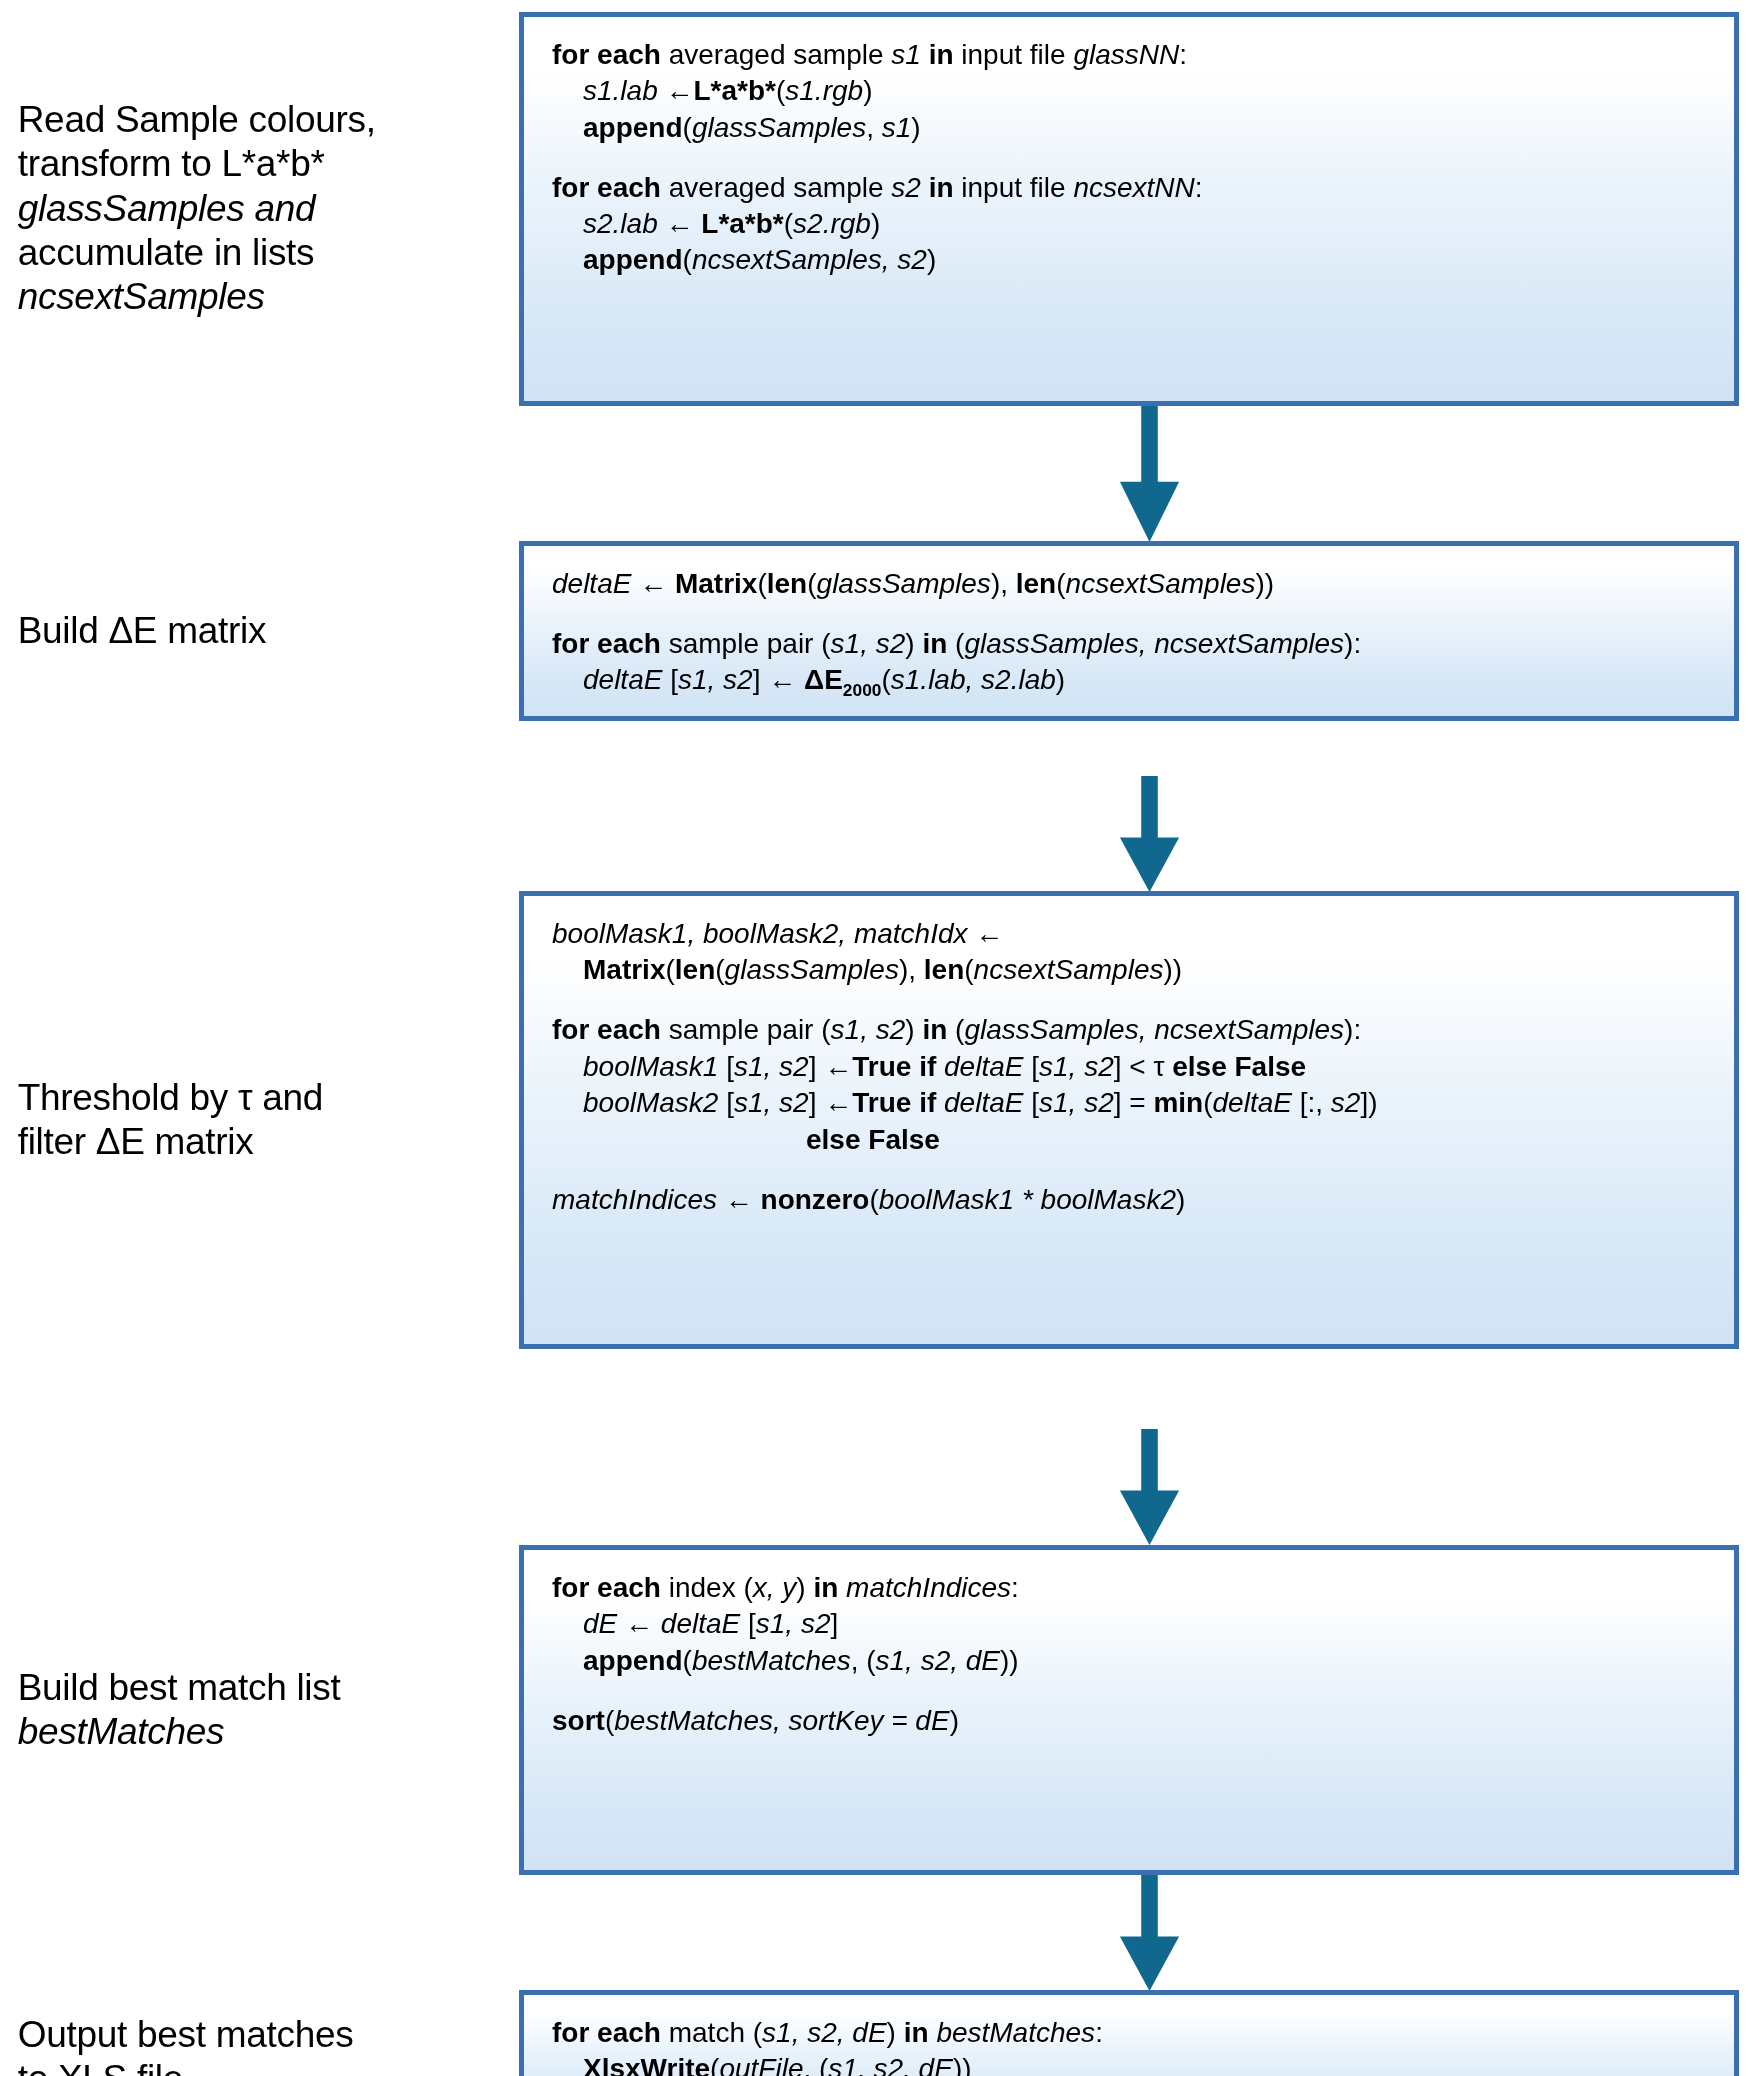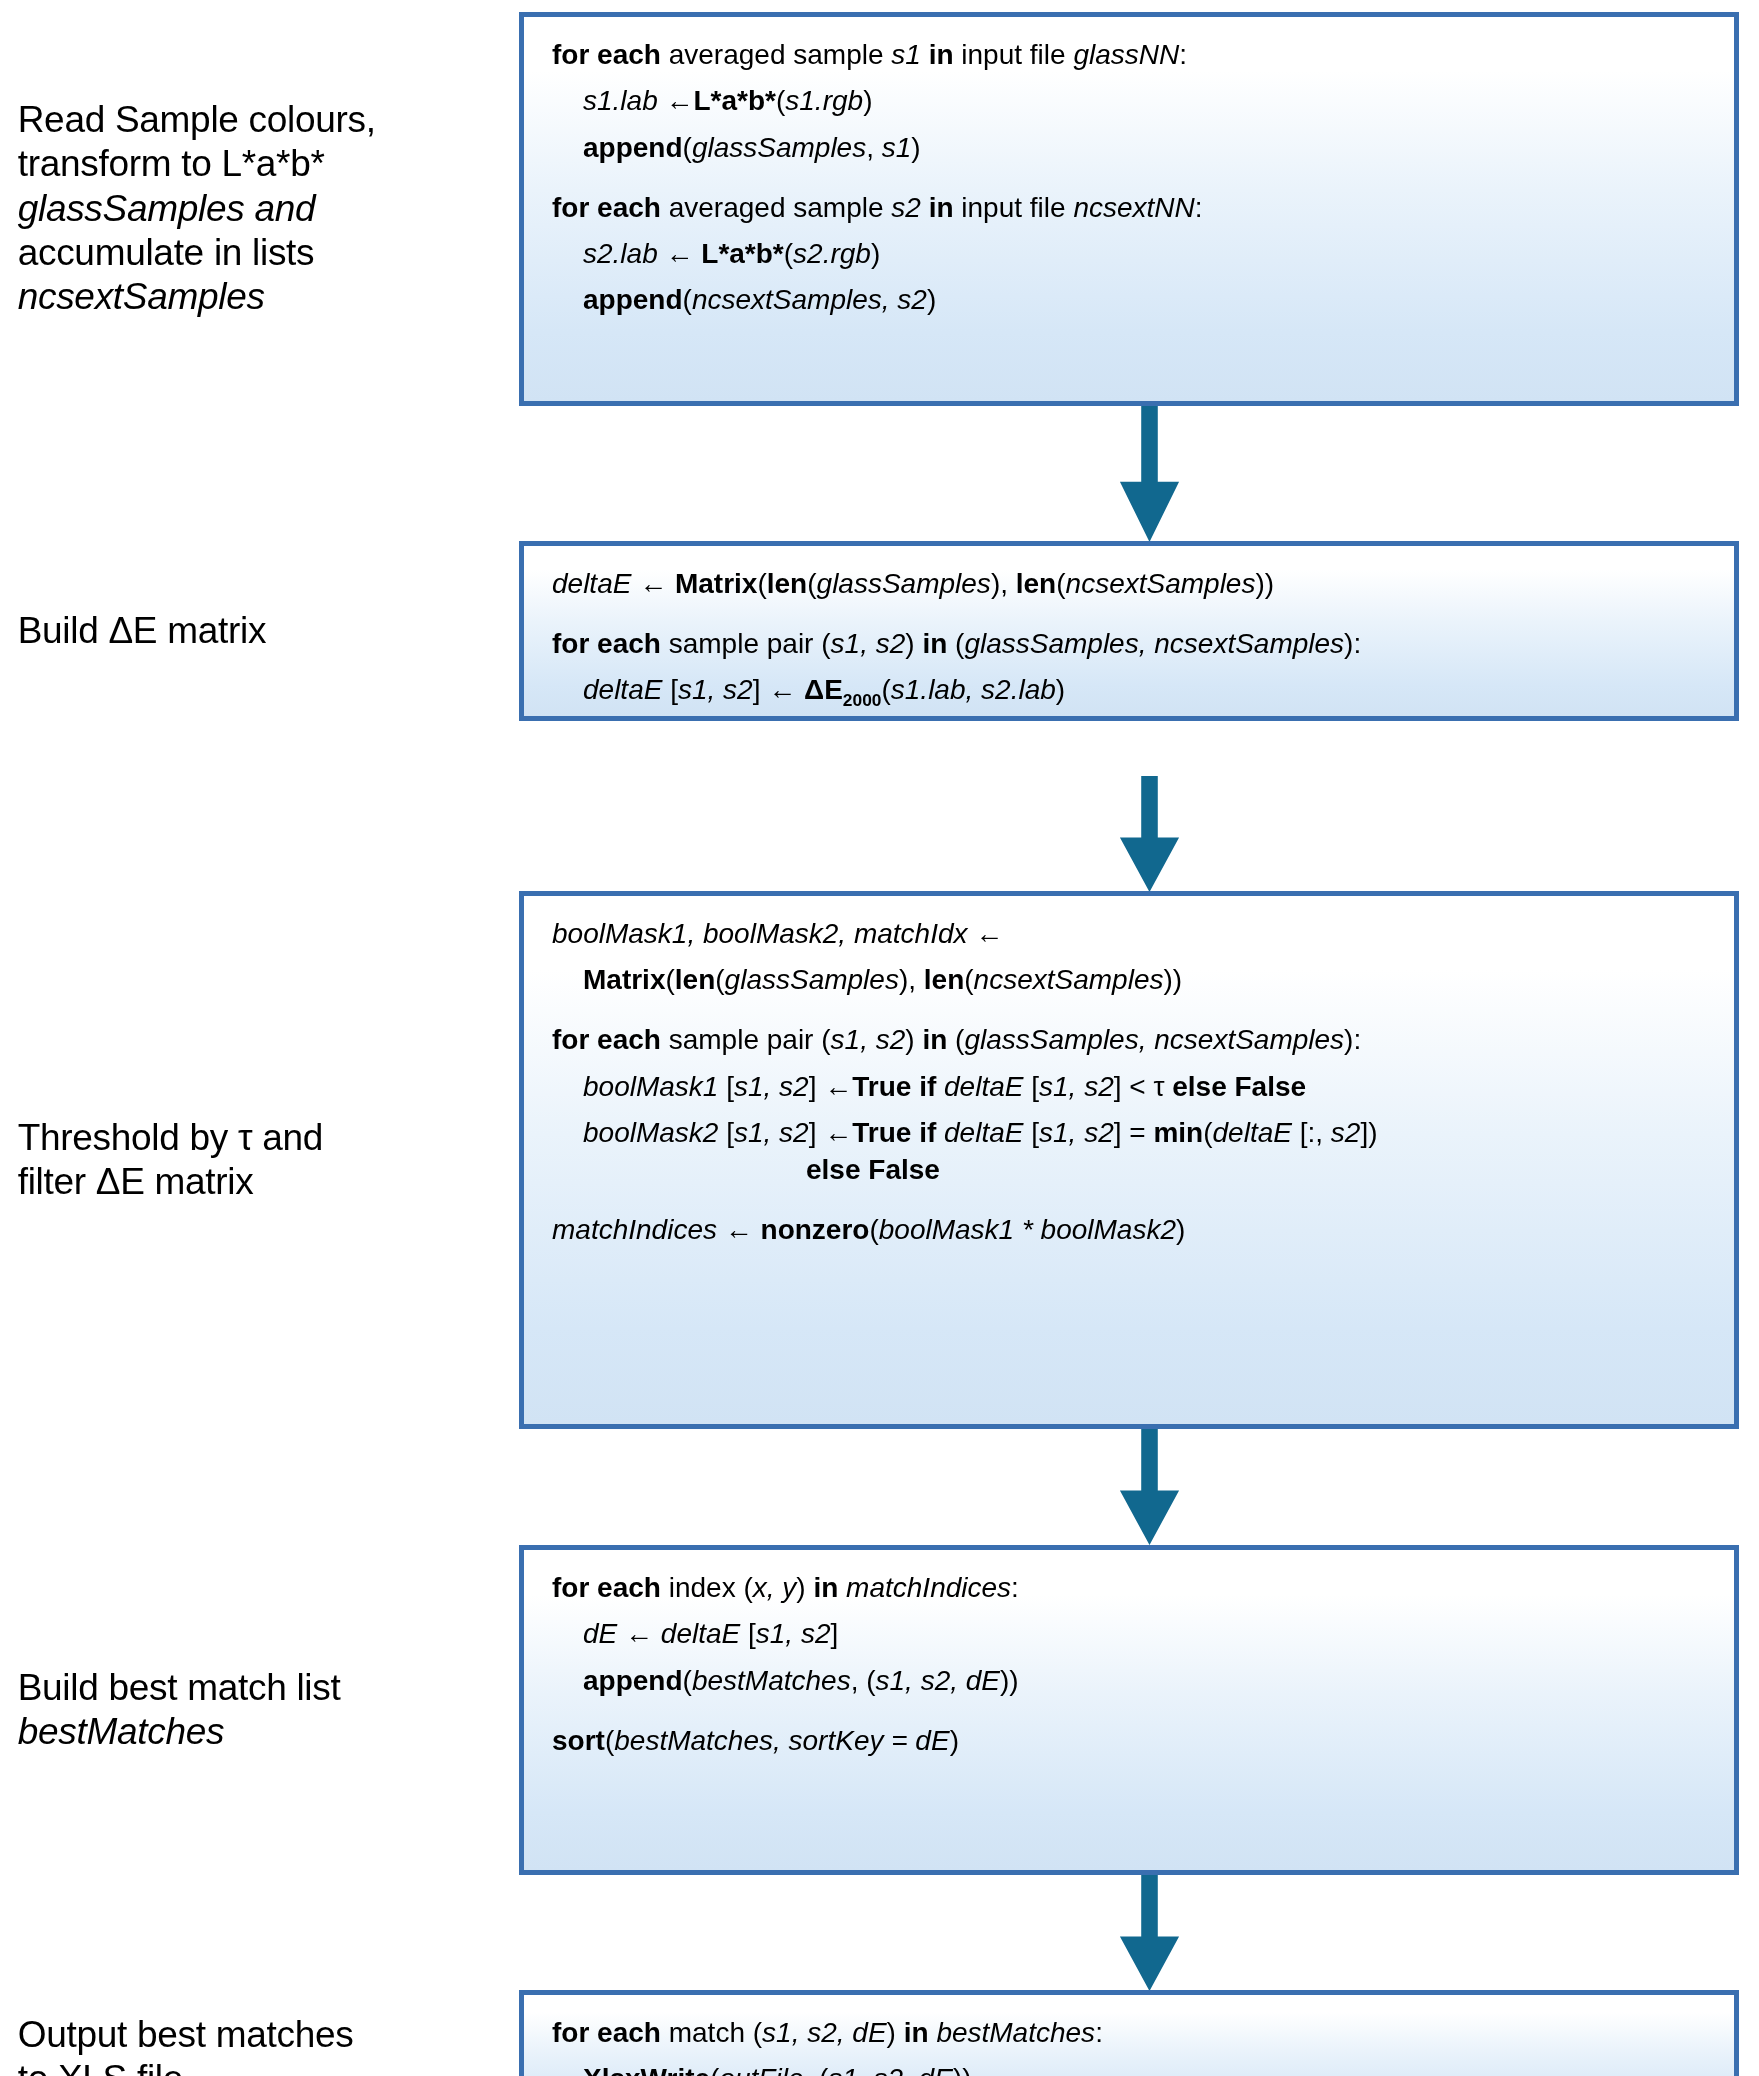--- a/index.html
+++ b/index.html
@@ -67,21 +67,21 @@
   .i  { font-style: italic; font-weight: normal; }
   .n  { font-style: normal; font-weight: normal; }
   .sub {
     font-weight: bold;
     font-size: 0.62em;
     vertical-align: sub;
     line-height: 0;
   }
 
   
-  .ind1 { padding-left: 31px; margin-top: 10px; }
+  .ind1 { padding-left: 31px; }
   .ind-else { padding-left: 254px; }
 
   
   .arrow {
     position: absolute;
     width: 71px;
     color: #11688f;
   }
   .arrow svg { display: block; width: 71px; height: 100%; }
 </style>
@@ -131,21 +131,21 @@
     <svg viewBox="0 0 120 196" preserveAspectRatio="none" aria-hidden="true">
       <polygon points="46,0 74,0 74,104 110,104 60,196 10,104 46,104" fill="#11688f"></polygon>
     </svg>
   </div>
 
   <div class="row" style="top:891px;">
     <div class="stage-label">
       <div>Threshold by τ and</div>
       <div>filter ΔE matrix</div>
     </div>
-    <div class="proc-box" style="height:538px;">
+    <div class="proc-box" style="height:458px;">
       <div class="code-line"><span class="i">boolMask1, boolMask2, matchIdx</span><span class="n"> ←</span></div>
       <div class="code-line ind1"><span class="b">Matrix</span><span class="n">(</span><span class="b">len</span><span class="n">(</span><span class="i">glassSamples</span><span class="n">), </span><span class="b">len</span><span class="n">(</span><span class="i">ncsextSamples</span><span class="n">))</span></div>
       <div class="code-line blank"></div>
       <div class="code-line"><span class="b">for each</span><span class="n"> sample pair (</span><span class="i">s1, s2</span><span class="n">) </span><span class="b">in</span><span class="n"> (</span><span class="i">glassSamples, ncsextSamples</span><span class="n">):</span></div>
       <div class="code-line ind1"><span class="i">boolMask1</span><span class="n"> [</span><span class="i">s1, s2</span><span class="n">] ←</span><span class="b">True if</span><span class="n"> </span><span class="i">deltaE</span><span class="n"> [</span><span class="i">s1, s2</span><span class="n">] &lt; τ </span><span class="b">else False</span></div>
       <div class="code-line ind1"><span class="i">boolMask2</span><span class="n"> [</span><span class="i">s1, s2</span><span class="n">] ←</span><span class="b">True if</span><span class="n"> </span><span class="i">deltaE</span><span class="n"> [</span><span class="i">s1, s2</span><span class="n">] = </span><span class="b">min</span><span class="n">(</span><span class="i">deltaE</span><span class="n"> [:, </span><span class="i">s2</span><span class="n">])</span></div>
       <div class="code-line ind-else"><span class="b">else False</span></div>
       <div class="code-line blank"></div>
       <div class="code-line"><span class="i">matchIndices</span><span class="n"> ← </span><span class="b">nonzero</span><span class="n">(</span><span class="i">boolMask1 * boolMask2</span><span class="n">)</span></div>
     </div>

